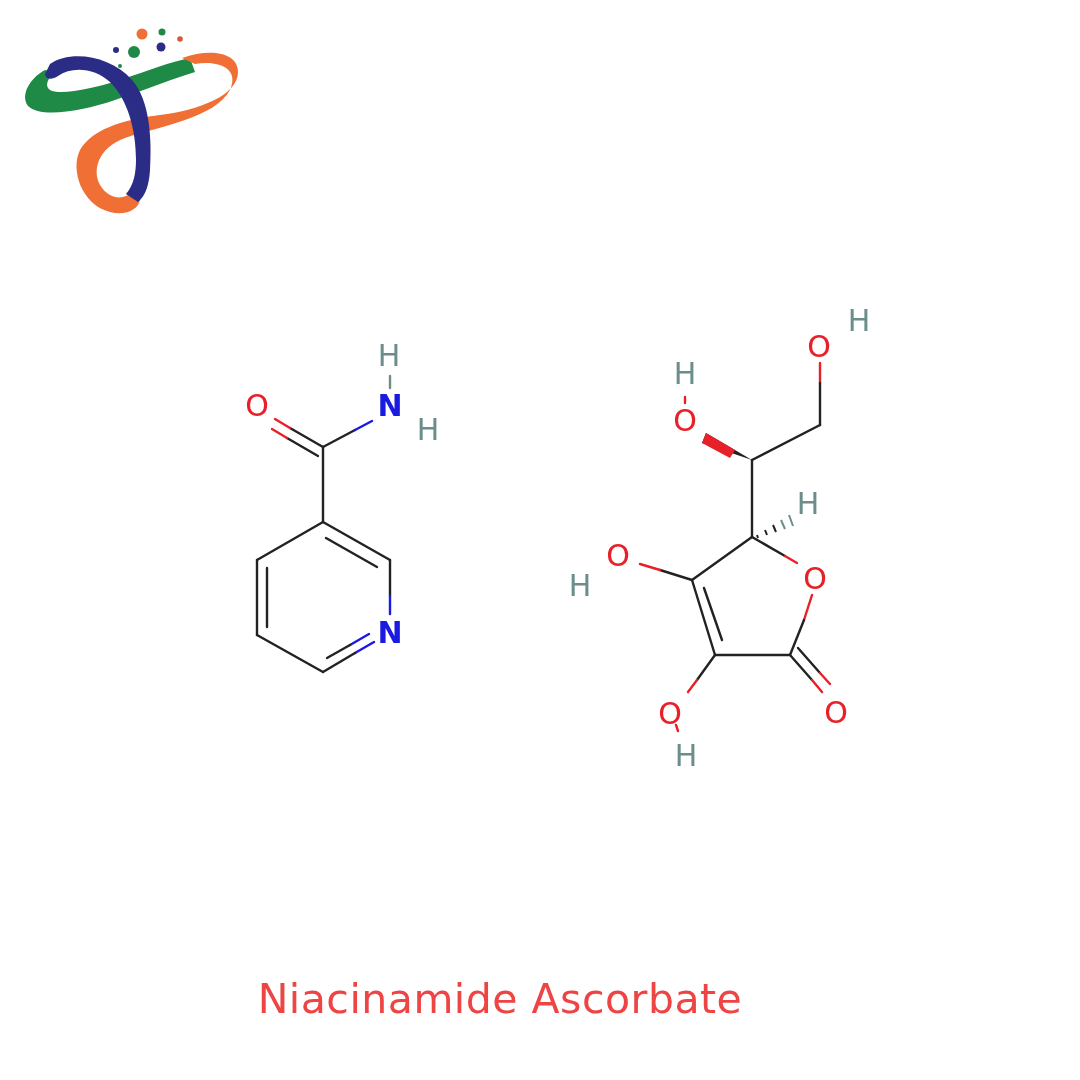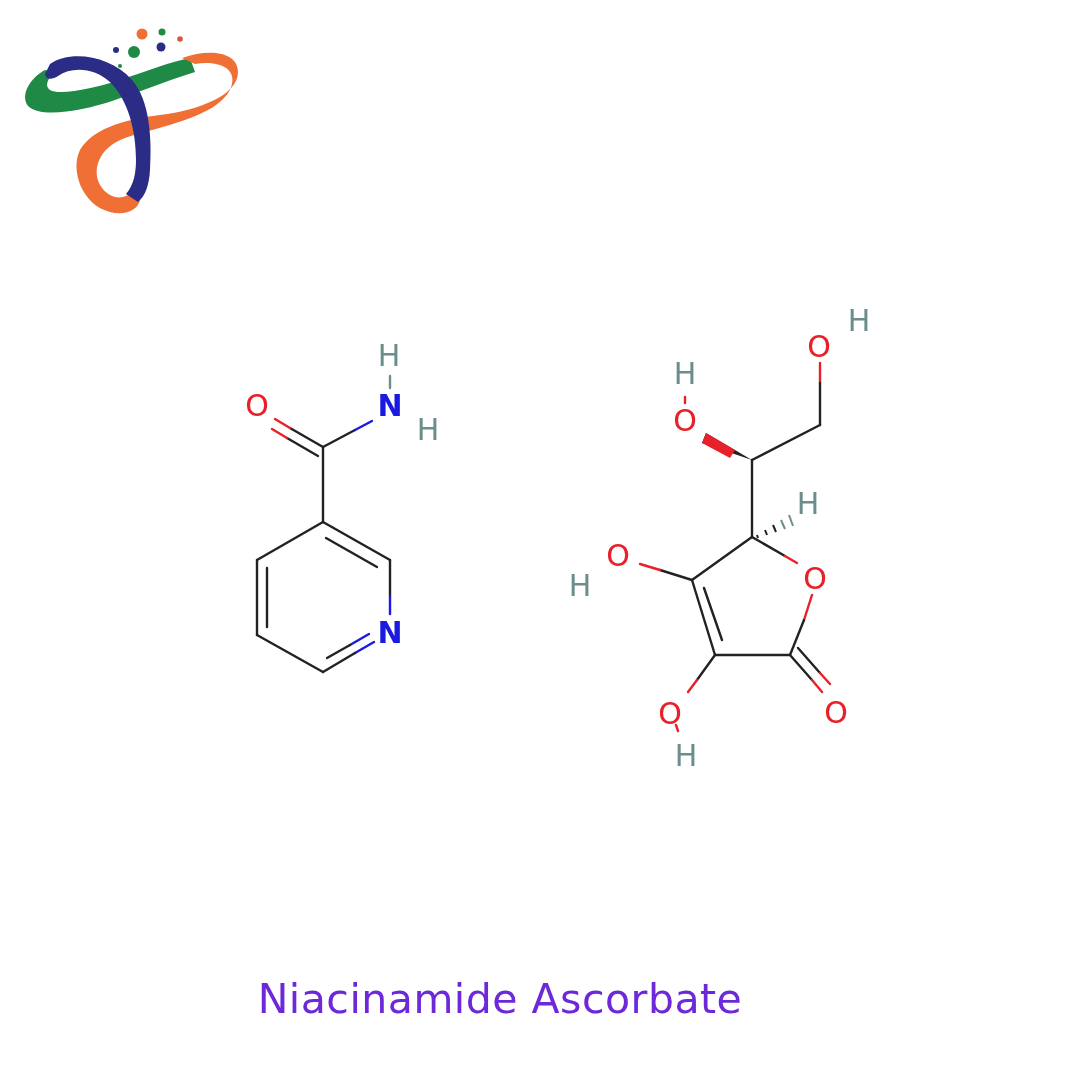--- a/index.html
+++ b/index.html
@@ -1,21 +1,21 @@
 <!DOCTYPE html>
 <html><head>
   <meta charset="utf-8">
   <style>
     html, body { margin: 0; padding: 0; background: #ffffff; }
     body { width: 1080px; height: 1080px; position: relative; overflow: hidden; font-family: "DejaVu Sans", sans-serif; }
     .logo { position: absolute; left: 0; top: 0; width: 260px; height: 240px; }
     .canvas { position: absolute; left: 0; top: 0; width: 1080px; height: 1080px; }
     .atom { font-family: "DejaVu Sans", sans-serif; font-size: 30px; font-weight: normal; }
     .caption { position: absolute; left: 0; width: 1000px; top: 975px; text-align: center;
-               font-family: "DejaVu Sans", sans-serif; font-size: 41px; color: #6d28d9; letter-spacing: 0.5px; }
+               font-family: "DejaVu Sans", sans-serif; font-size: 41px; color: #ef4444; letter-spacing: 0.5px; }
   </style>
 </head>
 <body>
 
 <svg class="logo" viewBox="0 0 260 240" xmlns="http://www.w3.org/2000/svg">
   <g>
     <circle cx="142" cy="34" r="5.5" fill="#ef6f35"></circle>
     <circle cx="162" cy="32" r="3.5" fill="#1e8a45"></circle>
     <circle cx="180" cy="39" r="2.8" fill="#d9573a"></circle>
     <circle cx="116" cy="50" r="3" fill="#2b2c86"></circle>

